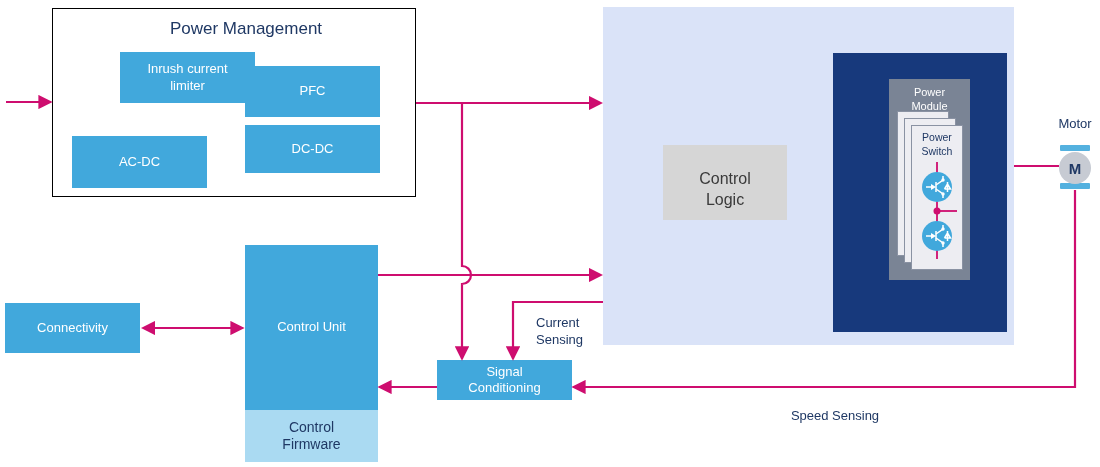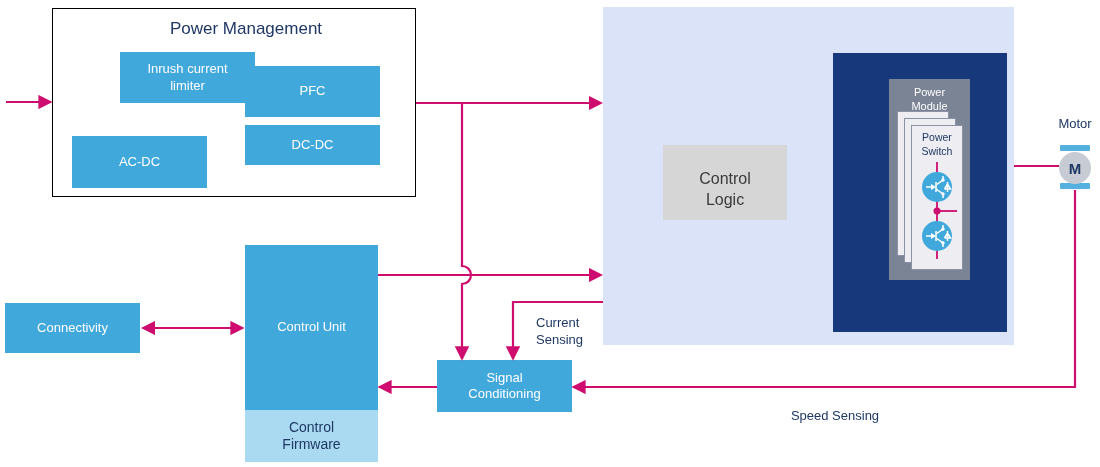--- a/index.html
+++ b/index.html
@@ -58,21 +58,21 @@
   <div class="pm-title">Power Management</div>
   <div class="blk" style="left:72px;top:52px;width:135px;height:51px;margin-left:48px;">
     <span class="t" style="max-width:118px;">Inrush current limiter</span>
   </div>
   <div class="blk" style="left:245px;top:52px;width:135px;height:51px;margin-top:14px;">
     <span class="t">PFC</span>
   </div>
   <div class="blk" style="left:72px;top:136px;width:135px;height:52px;">
     <span class="t">AC-DC</span>
   </div>
-  <div class="blk" style="left:245px;top:125px;width:135px;height:40px;">
+  <div class="blk" style="left:245px;top:125px;width:135px;height:48px;">
     <span class="t">DC-DC</span>
   </div>
 
   <div class="idc-box"></div>
   <div class="logic">
     <span class="t" style="max-width:70px;margin-top:14px;">Control Logic</span>
   </div>
   <div class="darkbox"></div>
   <div class="pmodule"></div>
   <div class="pmodule-label">
@@ -95,21 +95,21 @@
   <div class="blk" style="left:5px;top:303px;width:135px;height:50px;">
     <span class="t">Connectivity</span>
   </div>
   <div class="blk" style="left:245px;top:245px;width:133px;height:165px;">
     <span class="t">Control Unit</span>
   </div>
   <div class="firmware">
     <span class="t" style="max-width:75px;">Control Firmware</span>
   </div>
 
-  <div class="blk" style="left:437px;top:360px;width:135px;height:52px;">
+  <div class="blk" style="left:437px;top:360px;width:135px;height:40px;">
     <span class="t" style="max-width:92px;">Signal Conditioning</span>
   </div>
 
   <div class="anno" style="left:536px;top:315px;width:62px;text-align:left;">
     <span class="t" style="max-width:62px;">Current Sensing</span>
   </div>
   <div class="anno" style="left:770px;top:408px;width:130px;text-align:center;">Speed Sensing</div>
 
   <svg class="overlay" viewBox="0 0 1100 467">
     <defs>

